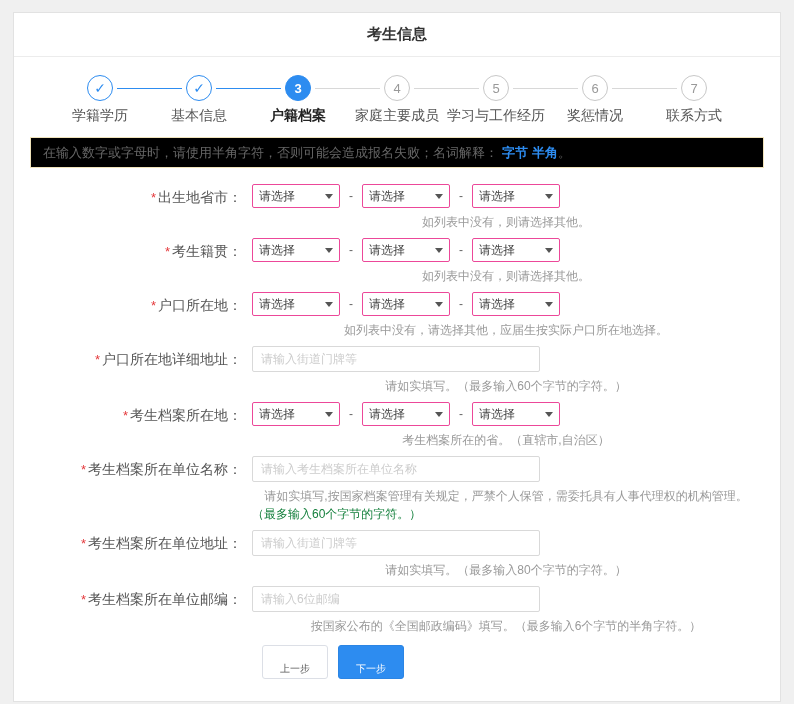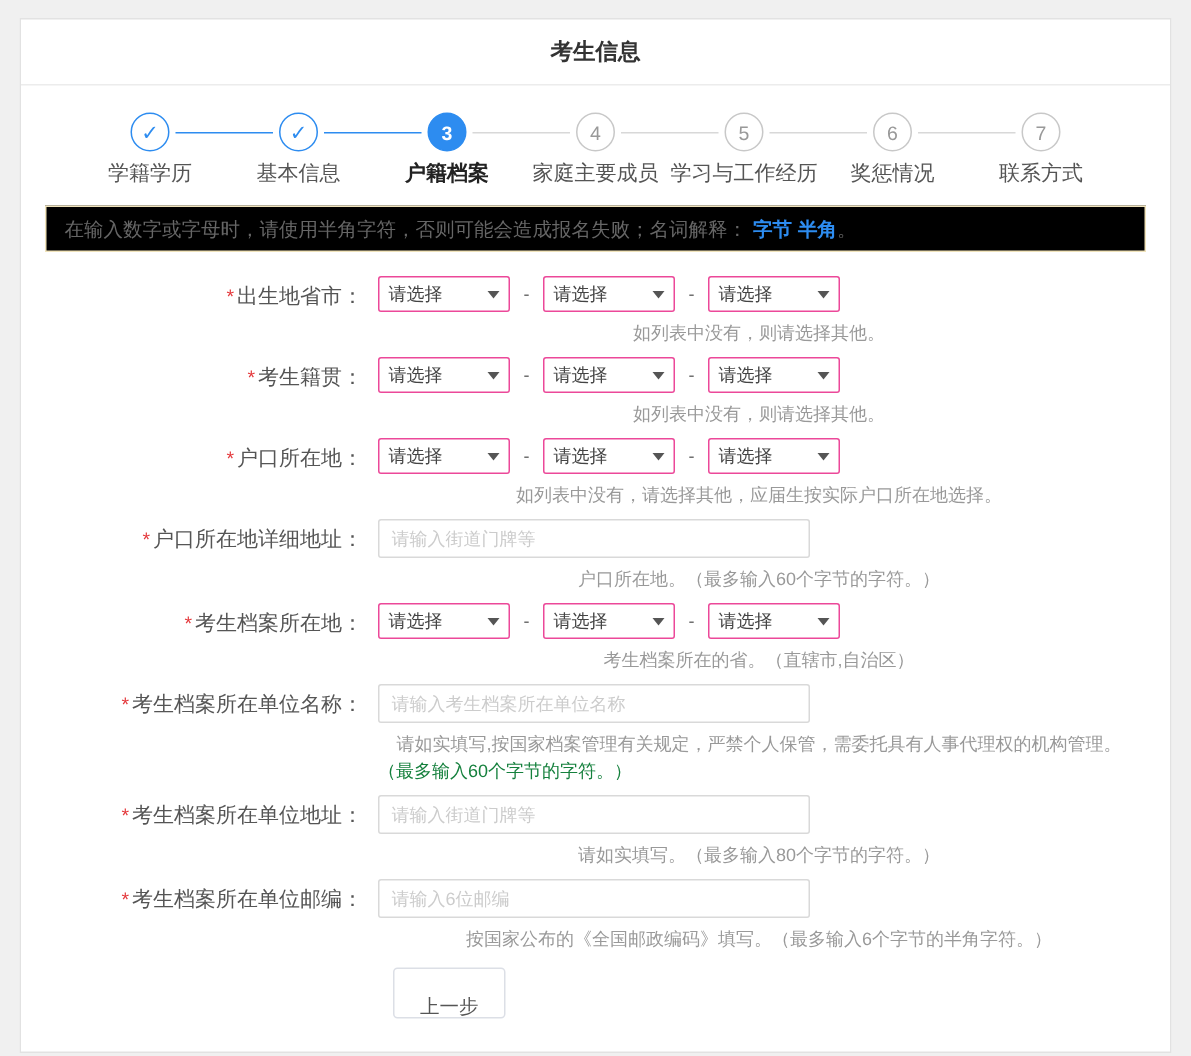--- a/index.html
+++ b/index.html
@@ -53,21 +53,21 @@
   .tinput {
     width: 288px; height: 26px; border: 1px solid #d9d9d9; border-radius: 2px;
     padding: 0 8px; font-size: 12px; color: #333; outline: none;
   }
   .tinput::placeholder { color: #ccc; }
   .help { font-size: 12px; color: #999; margin-top: 5px; line-height: 18px; text-align: center; }
   .help-line2 { font-size: 12px; color: #15803d; line-height: 18px; }
   
   .btns { margin: 10px 0 0 228px; display: flex; gap: 10px; }
   .btn {
-    height: 31px; padding: 16px 17px; font-size: 13px; border-radius: 3px; cursor: pointer;
+    height: 31px; padding: 16px 17px; font-size: 10px; border-radius: 3px; cursor: pointer;
     border: 1px solid #dcdfe6; background: #fff; color: #555;
   }
   .btn.primary { background: #2d8cf0; border-color: #2b85e4; color: #fff; }
 </style>
 </head>
 <body>
 
 <div class="card">
   <div class="card-title">考生信息</div>
 
@@ -176,21 +176,21 @@
         <div class="help">如列表中没有，请选择其他，应届生按实际户口所在地选择。</div>
       </div>
     </div>
 
     <div class="frow">
       <div class="flabel"><span class="req">*</span><span>户口所在地详细地址：</span></div>
       <div class="fctrl">
         <div class="ctrl-line">
           <input class="tinput" type="text" placeholder="请输入街道门牌等" style="">
         </div>
-        <div class="help">户口所在地。（最多输入60个字节的字符。）</div>
+        <div class="help">请如实填写。（最多输入60个字节的字符。）</div>
       </div>
     </div>
 
     <div class="frow">
       <div class="flabel"><span class="req">*</span><span>考生档案所在地：</span></div>
       <div class="fctrl">
         <div class="ctrl-line">
           <span class="sel">
               <span>请选择</span>
               <span class="sel-arrow"></span>
@@ -236,16 +236,17 @@
       <div class="fctrl">
         <div class="ctrl-line">
           <input class="tinput" type="text" placeholder="请输入6位邮编" style="">
         </div>
         <div class="help">按国家公布的《全国邮政编码》填写。（最多输入6个字节的半角字符。）</div>
       </div>
     </div>
 
     <div class="btns">
       <button class="btn">上一步</button>
+      <button class="btn primary">下一步</button>
     </div>
 
   </div>
 </div>
 
 </body></html>

